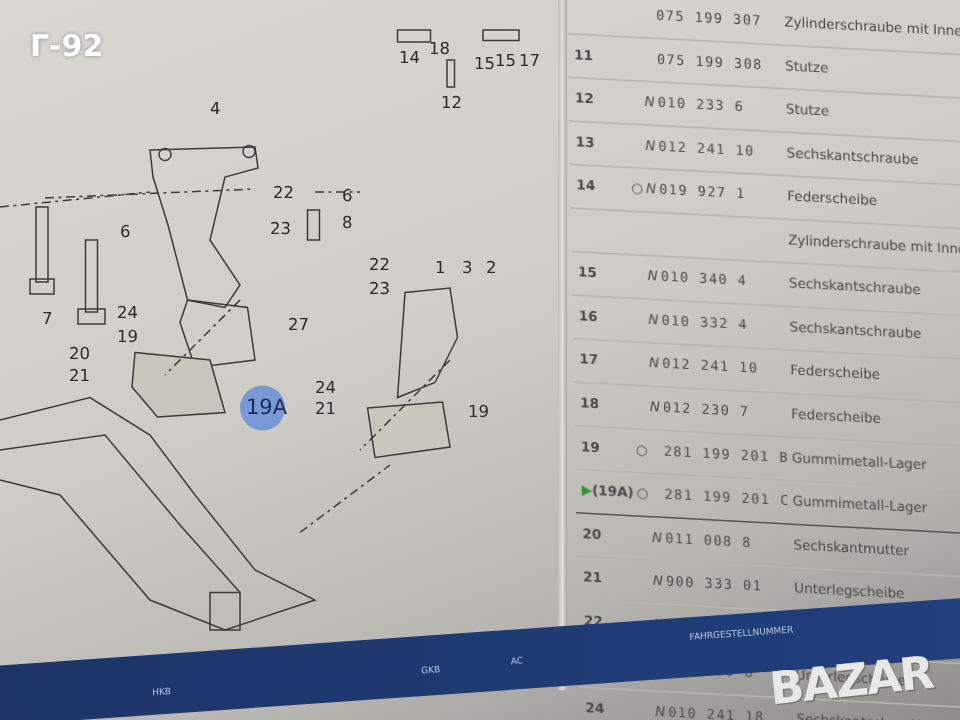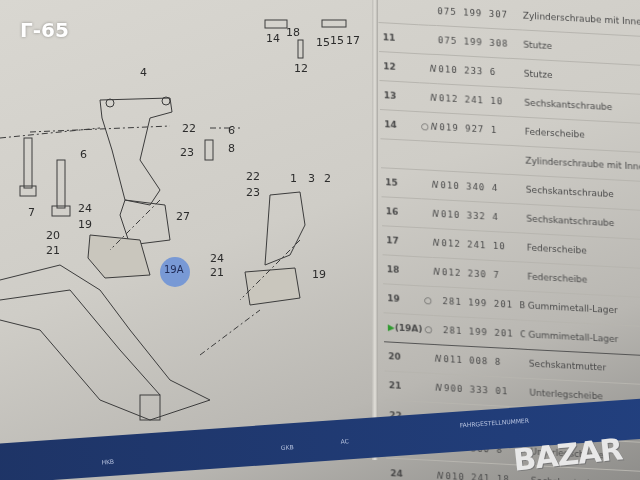--- a/index.html
+++ b/index.html
@@ -34,21 +34,21 @@
   .c-flag { width:14px; text-align:center; }
   .c-n { width:14px; font-style:italic; }
   .c-part { width:78px; font-family:"DejaVu Sans Mono", monospace; letter-spacing:1px; }
   .c-desc { width:92px; font-size:8px; }
   .sel-arrow { color:#2e9a2e; font-size:9px; }
   .callout { position:absolute; font-size:11px; color:#2c2c2c; }
   .highlight-bubble {
     position:absolute; left:160px; top:257px; width:30px; height:30px;
     border-radius:50%; background:#6f93d6; opacity:0.9;
   }
-  .highlight-label { position:absolute; left:164px; top:264px; font-size:10px; color:#1f2a55; }
+  .highlight-label { position:absolute; left:164px; top:264px; font-size:14px; color:#1f2a55; }
   .overlay-title {
     position:absolute; left:20px; top:18px; font-size:20px; font-weight:bold;
     color:#ffffff; text-shadow:0 0 3px rgba(0,0,0,0.35);
   }
   .status-bar {
     position:absolute; left:-20px; top:445px; width:700px; height:40px;
     background:linear-gradient(90deg,#1e3466,#22407f);
     transform:rotate(-4deg); transform-origin:0 0;
   }
   .status-item { position:absolute; top:8px; font-size:6px; color:#b8c4e0; }
@@ -105,21 +105,21 @@
     <div class="callout" style="left:294px;top:62px">12</div>
     <div class="callout" style="left:140px;top:66px">4</div>
     <div class="callout" style="left:182px;top:122px">22</div>
     <div class="callout" style="left:180px;top:146px">23</div>
     <div class="callout" style="left:228px;top:124px">6</div>
     <div class="callout" style="left:228px;top:142px">8</div>
     <div class="callout" style="left:80px;top:148px">6</div>
     <div class="callout" style="left:28px;top:206px">7</div>
     <div class="callout" style="left:78px;top:202px">24</div>
     <div class="callout" style="left:78px;top:218px">19</div>
-    <div class="callout" style="left:176px;top:210px">27</div>
+    <div class="callout" style="left:192px;top:210px">27</div>
     <div class="callout" style="left:46px;top:229px">20</div>
     <div class="callout" style="left:46px;top:244px">21</div>
     <div class="callout" style="left:246px;top:170px">22</div>
     <div class="callout" style="left:246px;top:186px">23</div>
     <div class="callout" style="left:290px;top:172px">1</div>
     <div class="callout" style="left:308px;top:172px">3</div>
     <div class="callout" style="left:324px;top:172px">2</div>
     <div class="callout" style="left:210px;top:252px">24</div>
     <div class="callout" style="left:210px;top:266px">21</div>
     <div class="callout" style="left:312px;top:268px">19</div>
@@ -266,21 +266,21 @@
     <td class="c-flag"></td>
     <td class="c-n">N</td>
     <td class="c-part">010 241 18</td>
     <td class="c-desc">Sechskantschraube</td>
 
   </tr>
         </tbody>
     </table>
   </div>
 
-  <div class="overlay-title">Г-65</div>
+  <div class="overlay-title">Г-92</div>
 
   <div class="status-bar">
     <span class="status-item" style="left:120px;top:22px">HKB</span>
     <span class="status-item" style="left:300px;top:20px">GKB</span>
     <span class="status-item" style="left:360px;top:18px">AC</span>
     <span class="status-item" style="left:480px;top:10px">FAHRGESTELLNUMMER</span>
   </div>
 
   <div class="watermark">BAZAR</div>
 </div>

